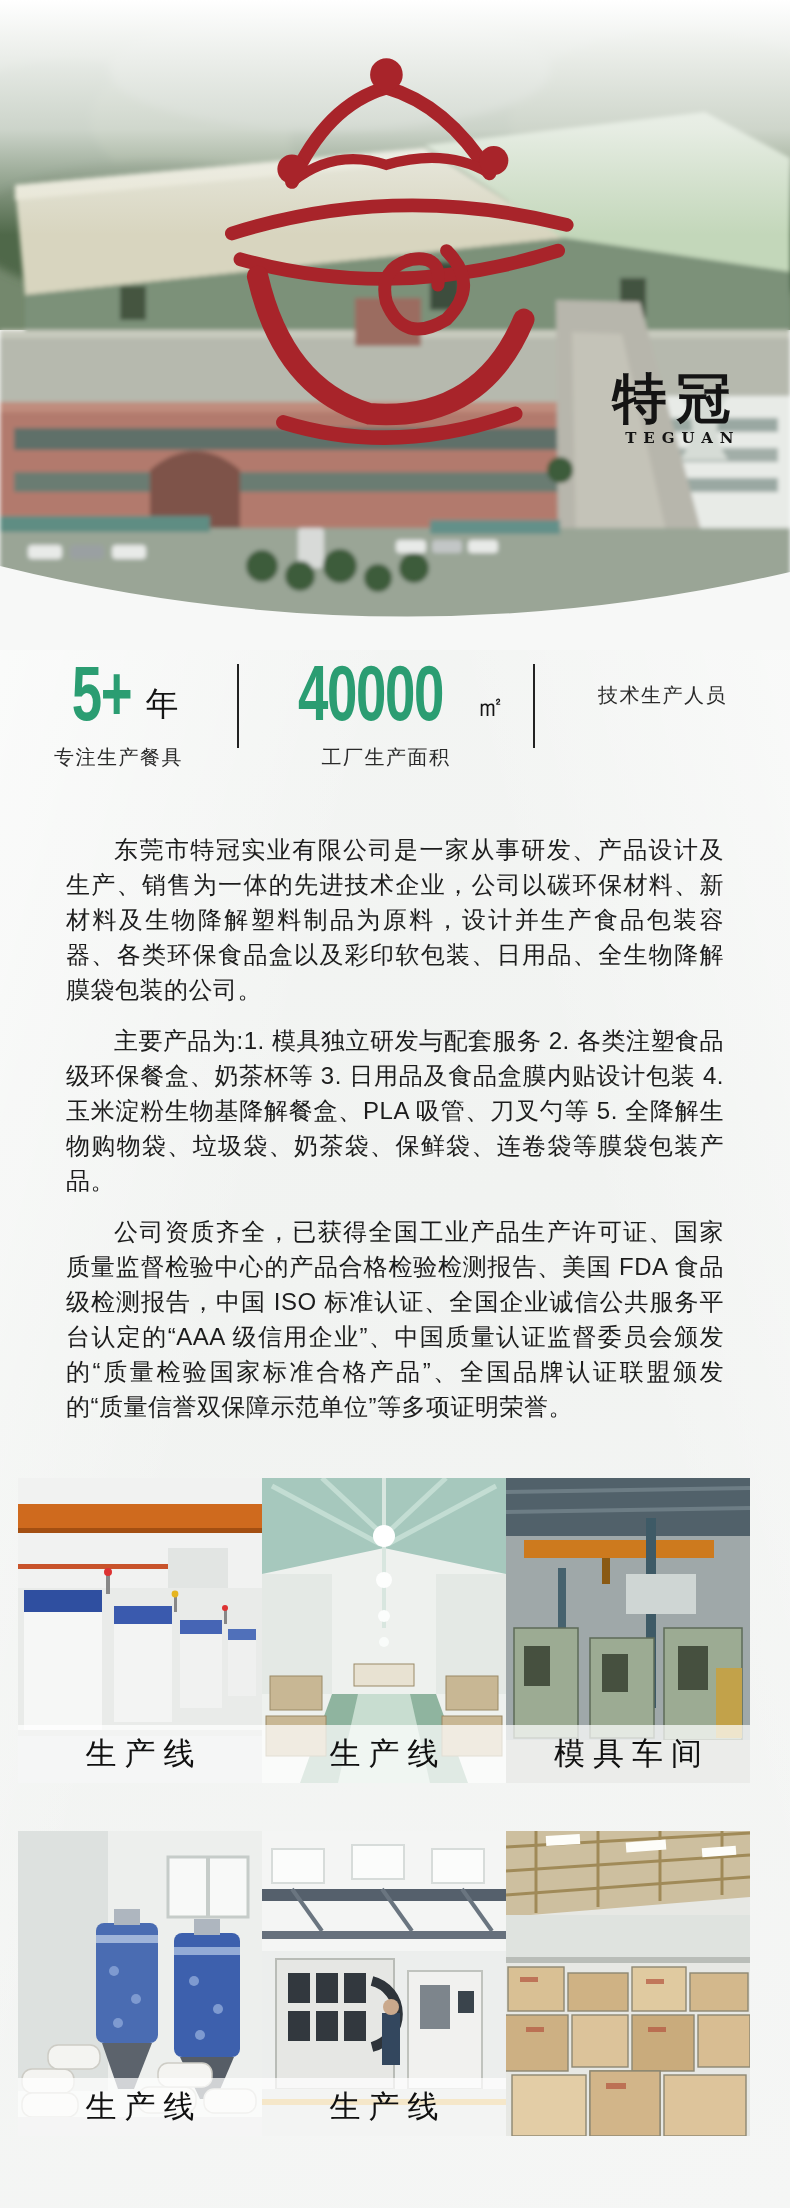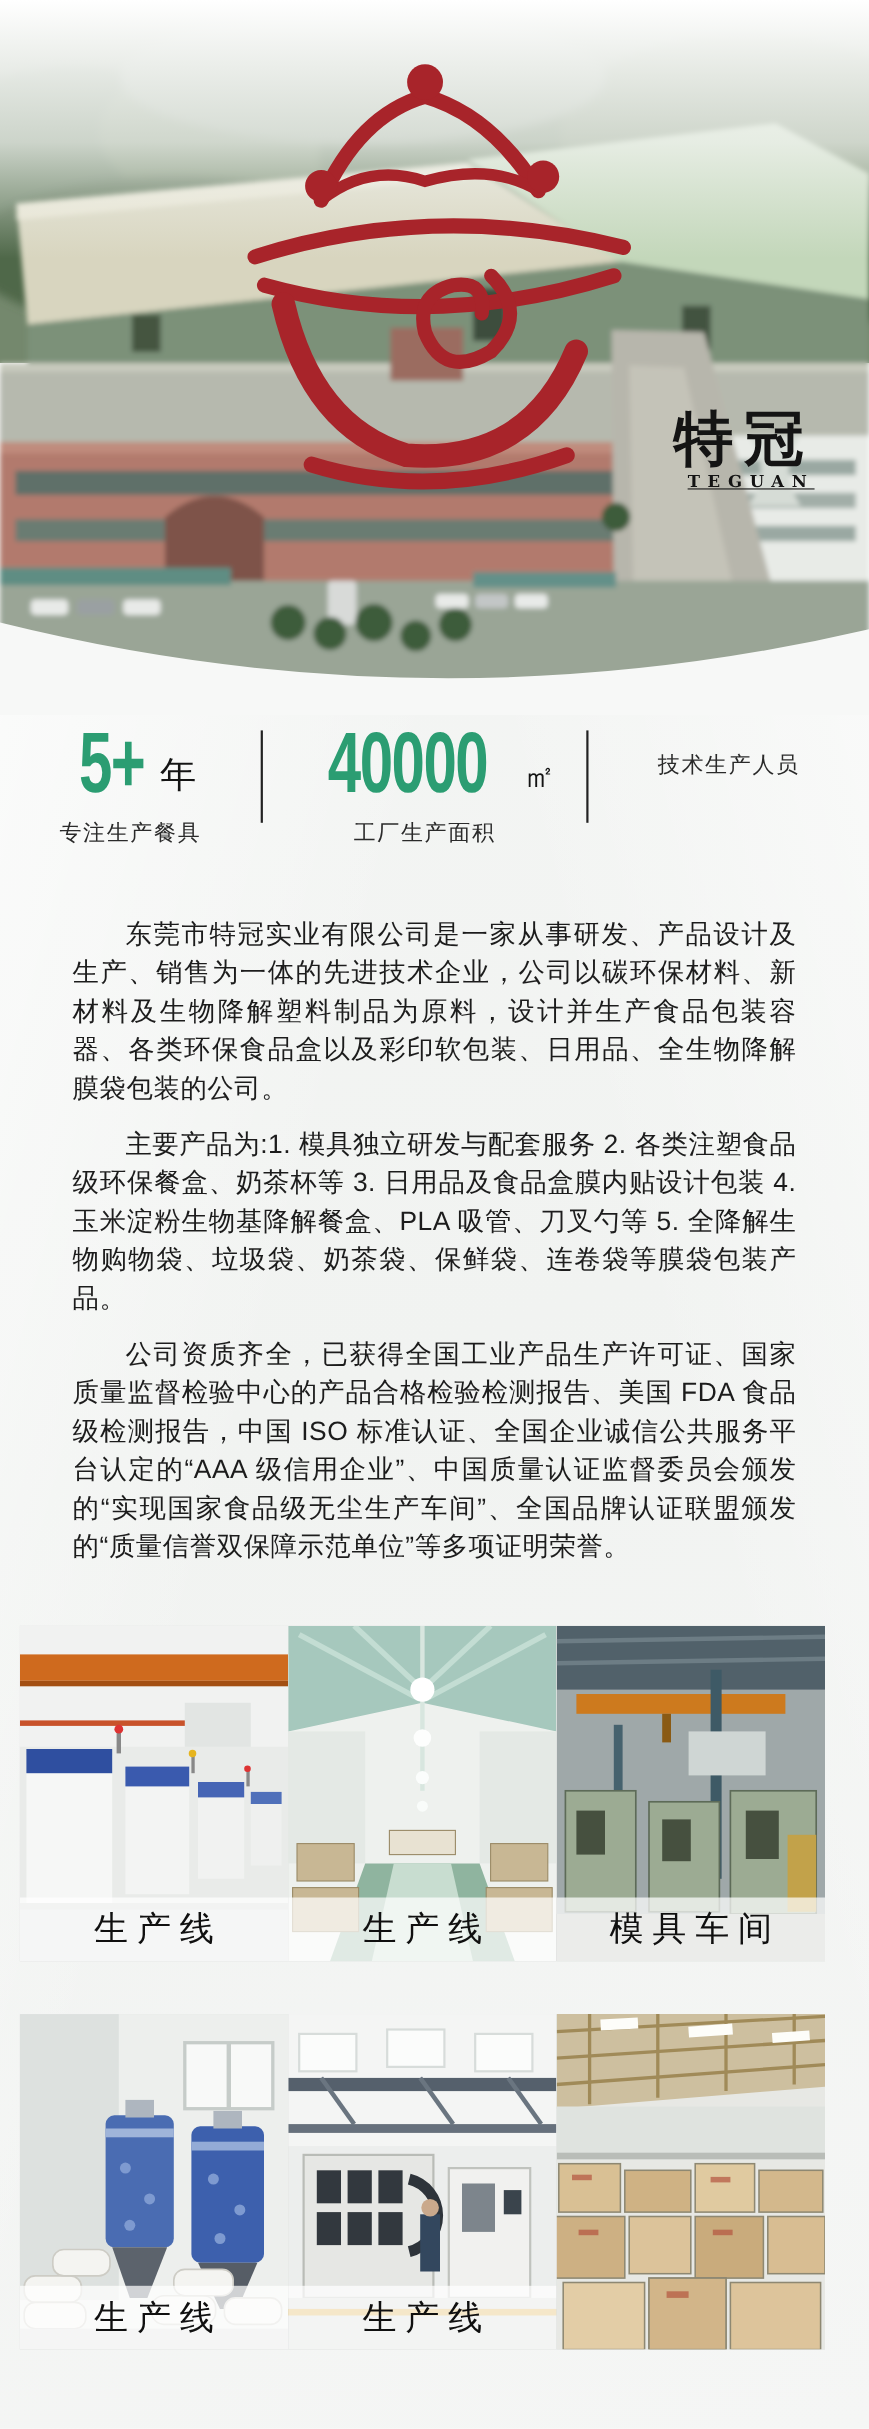--- a/index.html
+++ b/index.html
@@ -14,21 +14,21 @@
   
   .hero{position:relative;width:790px;height:650px;overflow:hidden;}
   .hero svg{display:block;width:100%;height:100%;}
   .logo{position:absolute;top:36px;left:50%;transform:translateX(-50%);
     display:flex;align-items:flex-end;gap:10px;}
   .logo-mark{width:92px;height:96px;flex:0 0 auto;}
   .logo-text{display:flex;flex-direction:column;align-items:flex-end;line-height:1;padding-bottom:2px;}
   .logo-zh{font-family:"DejaVu Serif","Liberation Serif",serif;font-weight:700;
     font-size:54px;letter-spacing:10px;color:#141414;white-space:nowrap;text-indent:10px;}
   .logo-en{font-family:"DejaVu Serif","Liberation Serif",serif;font-weight:700;
-    font-size:15px;letter-spacing:7px;color:#141414;margin-top:6px;text-indent:7px;text-decoration:underline;}
+    font-size:15px;letter-spacing:7px;color:#141414;margin-top:6px;text-indent:7px;}
   
   .stats{display:flex;align-items:flex-start;margin-top:10px;height:120px;}
   .stat{display:flex;flex-direction:column;align-items:center;justify-content:flex-start;}
   .stat.s1{flex:0 0 237px;}
   .stat.s2{flex:0 0 294px;text-align:right;}
   .stat.s3{flex:1 1 auto;}
   .stat-num-row{display:flex;align-items:flex-end;height:62px;}
   .stat-value{font-weight:700;font-size:78px;line-height:58px;letter-spacing:-2px;
     display:inline-block;transform:scaleX(.7);transform-origin:center bottom;color:#2b9d72;}
   .stat-unit{font-size:33px;color:#141414;line-height:36px;margin-left:2px;font-weight:400;}
@@ -182,21 +182,21 @@
   </div>
   <div class="stat-divider"></div>
   <div class="stat s3">
     <div class="stat-label">技术生产人员</div>
   </div>
 </div>
 
 <div class="about">
   <p>东莞市特冠实业有限公司是一家从事研发、产品设计及生产、销售为一体的先进技术企业，公司以碳环保材料、新材料及生物降解塑料制品为原料，设计并生产食品包装容器、各类环保食品盒以及彩印软包装、日用品、全生物降解膜袋包装的公司。</p>
   <p>主要产品为:1. 模具独立研发与配套服务 2. 各类注塑食品级环保餐盒、奶茶杯等 3. 日用品及食品盒膜内贴设计包装 4. 玉米淀粉生物基降解餐盒、PLA 吸管、刀叉勺等 5. 全降解生物购物袋、垃圾袋、奶茶袋、保鲜袋、连卷袋等膜袋包装产品。</p>
-  <p>公司资质齐全，已获得全国工业产品生产许可证、国家质量监督检验中心的产品合格检验检测报告、美国 FDA 食品级检测报告，中国 ISO 标准认证、全国企业诚信公共服务平台认定的“AAA 级信用企业”、中国质量认证监督委员会颁发的“实现国家食品级无尘生产车间”、全国品牌认证联盟颁发的“质量信誉双保障示范单位”等多项证明荣誉。</p>
+  <p>公司资质齐全，已获得全国工业产品生产许可证、国家质量监督检验中心的产品合格检验检测报告、美国 FDA 食品级检测报告，中国 ISO 标准认证、全国企业诚信公共服务平台认定的“AAA 级信用企业”、中国质量认证监督委员会颁发的“质量检验国家标准合格产品”、全国品牌认证联盟颁发的“质量信誉双保障示范单位”等多项证明荣誉。</p>
 </div>
 
 <div class="gallery">
   <div class="g-row">
 
     <div class="g-card">
       <svg viewBox="0 0 244 305" preserveAspectRatio="none" class="soft" aria-hidden="true">
         <rect width="244" height="305" fill="#e9ebe9"></rect>
         <rect x="0" y="0" width="244" height="110" fill="#f1f2f1"></rect>
         <rect x="0" y="26" width="244" height="24" fill="#cf6a1e"></rect>

